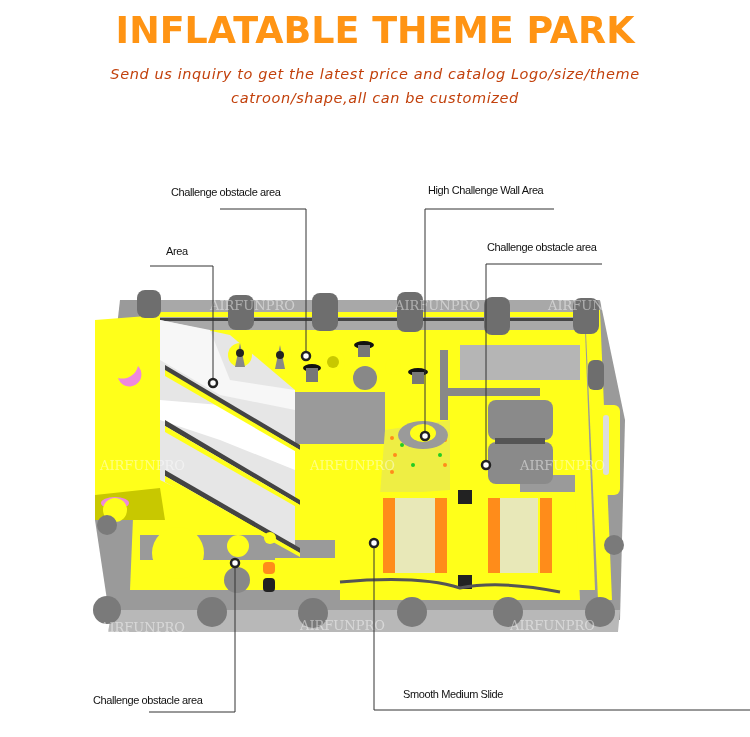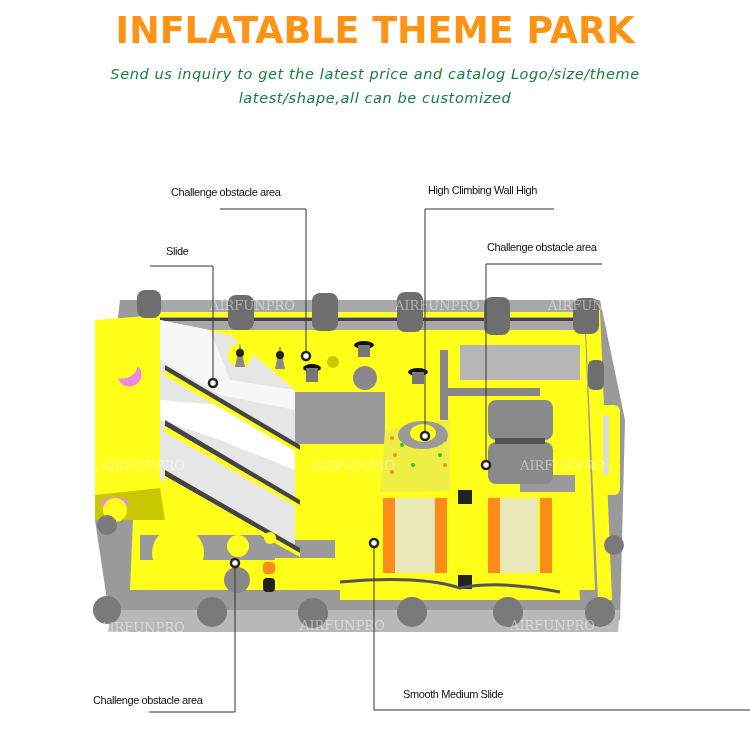--- a/index.html
+++ b/index.html
@@ -1,29 +1,29 @@
 <!DOCTYPE html>
 <html><head>
 <meta charset="utf-8">
 <style>
   html, body { margin: 0; padding: 0; background: #ffffff; }
   body { width: 750px; height: 737px; position: relative; overflow: hidden; font-family: "Liberation Sans", sans-serif; }
   .title { position: absolute; left: 0; top: 8px; width: 750px; text-align: center; font-family: "DejaVu Sans", sans-serif; font-weight: bold; font-size: 38px; color: #ff9414; letter-spacing: 0px; transform: scaleX(0.96); }
-  .sub { position: absolute; left: 0; width: 750px; text-align: center; font-family: "DejaVu Sans", sans-serif; font-style: italic; font-size: 14.5px; color: #15803d; letter-spacing: 0.6px; }
+  .sub { position: absolute; left: 0; width: 750px; text-align: center; font-family: "DejaVu Sans", sans-serif; font-style: italic; font-size: 14.5px; color: #c2410c; letter-spacing: 0.6px; }
   .sub1 { top: 66px; }
   .sub2 { top: 90px; }
   .label { position: absolute; font-family: "Liberation Sans", sans-serif; font-size: 11px; color: #111; letter-spacing: -0.4px; white-space: nowrap; }
   .scene { position: absolute; left: 0; top: 0; }
 </style>
 </head>
 <body>
 
 <div class="title">INFLATABLE THEME PARK</div>
 <div class="sub sub1">Send us inquiry to get the latest price and catalog Logo/size/theme</div>
-<div class="sub sub2">latest/shape,all can be customized</div>
+<div class="sub sub2">catroon/shape,all can be customized</div>
 
 <svg class="scene" width="750" height="737" viewBox="0 0 750 737" xmlns="http://www.w3.org/2000/svg">
 
   <polygon points="120,300 600,300 625,420 620,620 110,620 95,520" fill="#9a9a9a"></polygon>
   <polygon points="112,610 620,610 618,632 108,632" fill="#b8b8b8"></polygon>
 
   <rect x="140" y="300" width="455" height="30" fill="#a8a8a8"></rect>
   <rect x="140" y="312" width="455" height="5" fill="#ffff1a"></rect>
   <rect x="140" y="318" width="455" height="3" fill="#444"></rect>
 
@@ -165,17 +165,17 @@
     <circle cx="306" cy="356" r="4"></circle>
     <circle cx="213" cy="383" r="4"></circle>
     <circle cx="425" cy="436" r="4"></circle>
     <circle cx="486" cy="465" r="4"></circle>
     <circle cx="235" cy="563" r="4"></circle>
     <circle cx="374" cy="543" r="4"></circle>
   </g>
 </svg>
 
 <div class="label" style="left:171px; top:186px;">Challenge obstacle area</div>
-<div class="label" style="left:166px; top:245px;">Slide</div>
-<div class="label" style="left:428px; top:184px;">High Climbing Wall High</div>
+<div class="label" style="left:166px; top:245px;">Area</div>
+<div class="label" style="left:428px; top:184px;">High Challenge Wall Area</div>
 <div class="label" style="left:487px; top:241px;">Challenge obstacle area</div>
 <div class="label" style="left:93px; top:694px;">Challenge obstacle area</div>
 <div class="label" style="left:403px; top:688px;">Smooth Medium Slide</div>
 
 </body></html>

